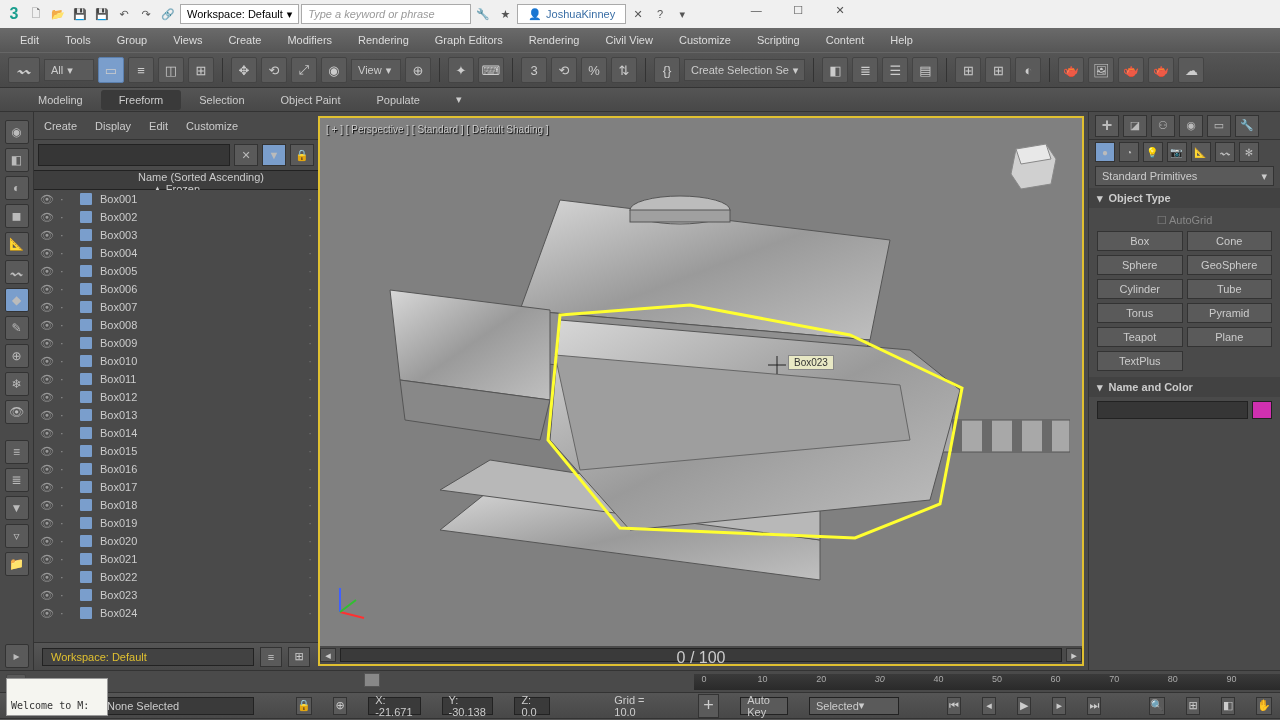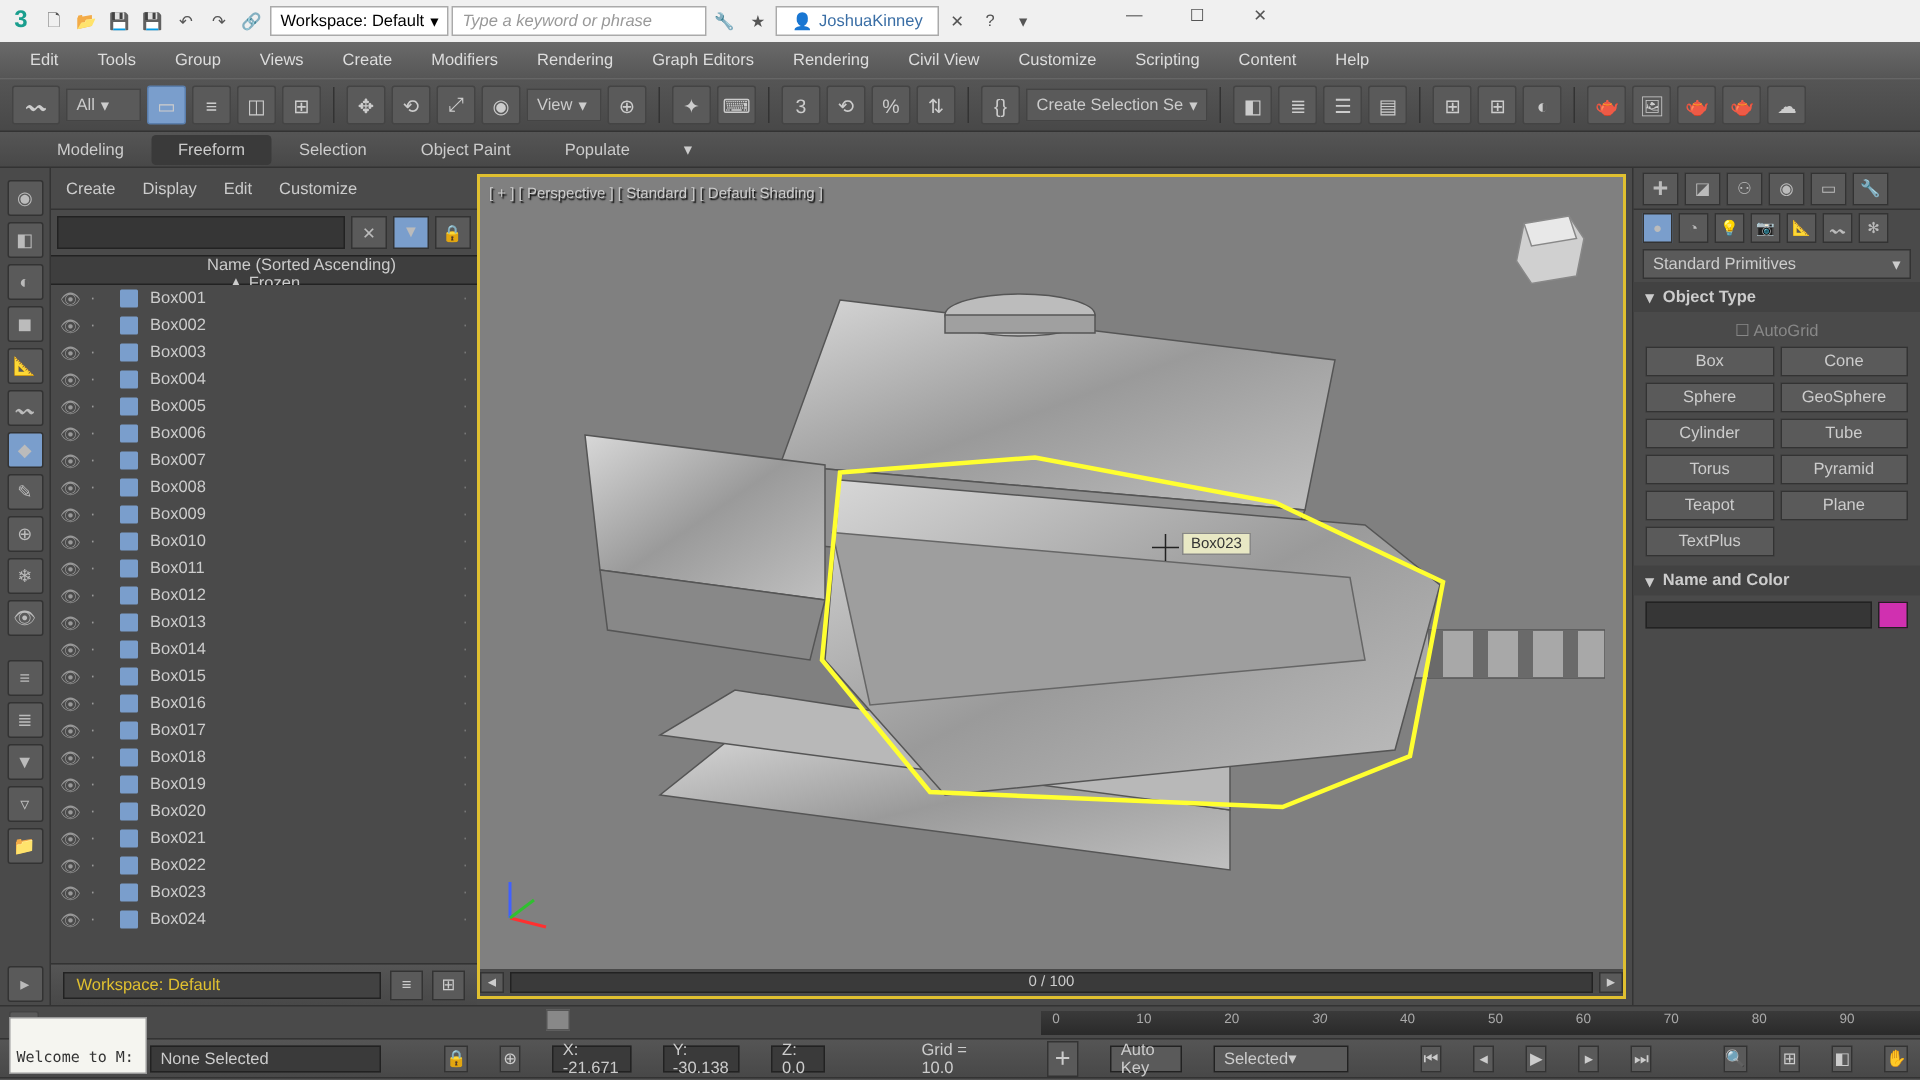--- a/index.html
+++ b/index.html
@@ -70,22 +70,22 @@
 .name-color input { flex: 1; height: 18px; background: #363636; border: 1px solid #222; }
 .name-color .swatch { width: 20px; height: 18px; background: #d030b0; border: 1px solid #222; }
 .timeline { height: 22px; background: #4a4a4a; display: flex; align-items: center; position: relative; border-top: 1px solid #333; }
 .time-thumb { position: absolute; left: 364px; top: 2px; width: 16px; height: 14px; background: #888; border: 1px solid #555; }
 .time-ruler { flex: 1; height: 16px; background: linear-gradient(#3a3a3a,#2a2a2a); position: relative; margin-left: 364px; }
 .time-ruler .tick { position: absolute; top: 0; bottom: 0; color: #aaa; font-size: 9px; text-align: center; width: 20px; }
 .statusbar { height: 26px; background: linear-gradient(#555,#484848); display: flex; align-items: center; padding: 0 8px; gap: 21px; color: #ccc; border-top: 1px solid #333; }
 .status-field { background: #3a3a3a; border: 1px solid #222; height: 18px; padding: 0 6px; display: flex; align-items: center; }
 .play-btn { width: 18px; height: 18px; background: #5a5a5a; border: 1px solid #333; display: flex; align-items: center; justify-content: center; color: #ccc; }
 .statusbar2 { height: 24px; background: linear-gradient(#555,#484848); display: flex; align-items: center; padding: 0 8px; gap: 8px; color: #ccc; border-top: 1px solid #333; }
-.msg-box { width: 92px; height: 38px; background: #f5f5f0; border: 1px solid #999; position: absolute; left: 6px; bottom: 4px; color: #333; padding: 4px; font-family: monospace; font-size: 10px; display:flex; align-items:flex-end; }
-.slider-text { position:absolute; left:50%; transform:translateX(-50%); color:#ccc; font-size:10px; }
+.msg-box { width: 102px; height: 38px; background: #f5f5f0; border: 1px solid #999; position: absolute; left: 6px; bottom: 4px; color: #333; padding: 4px; font-family: monospace; font-size: 10px; display:flex; align-items:flex-end; }
+.slider-text { position:absolute; left:50%; transform:translateX(-50%); color:#ccc; font-size:16px; }
 svg { display: block; }
 </style>
 </head>
 <body>
 
 <div class="titlebar">
   <div class="icon-btn" style="color:#1a9e8e;font-size:16px;font-weight:bold">3</div>
   <div class="icon-btn">🗋</div>
   <div class="icon-btn">📂</div>
   <div class="icon-btn">💾</div>

